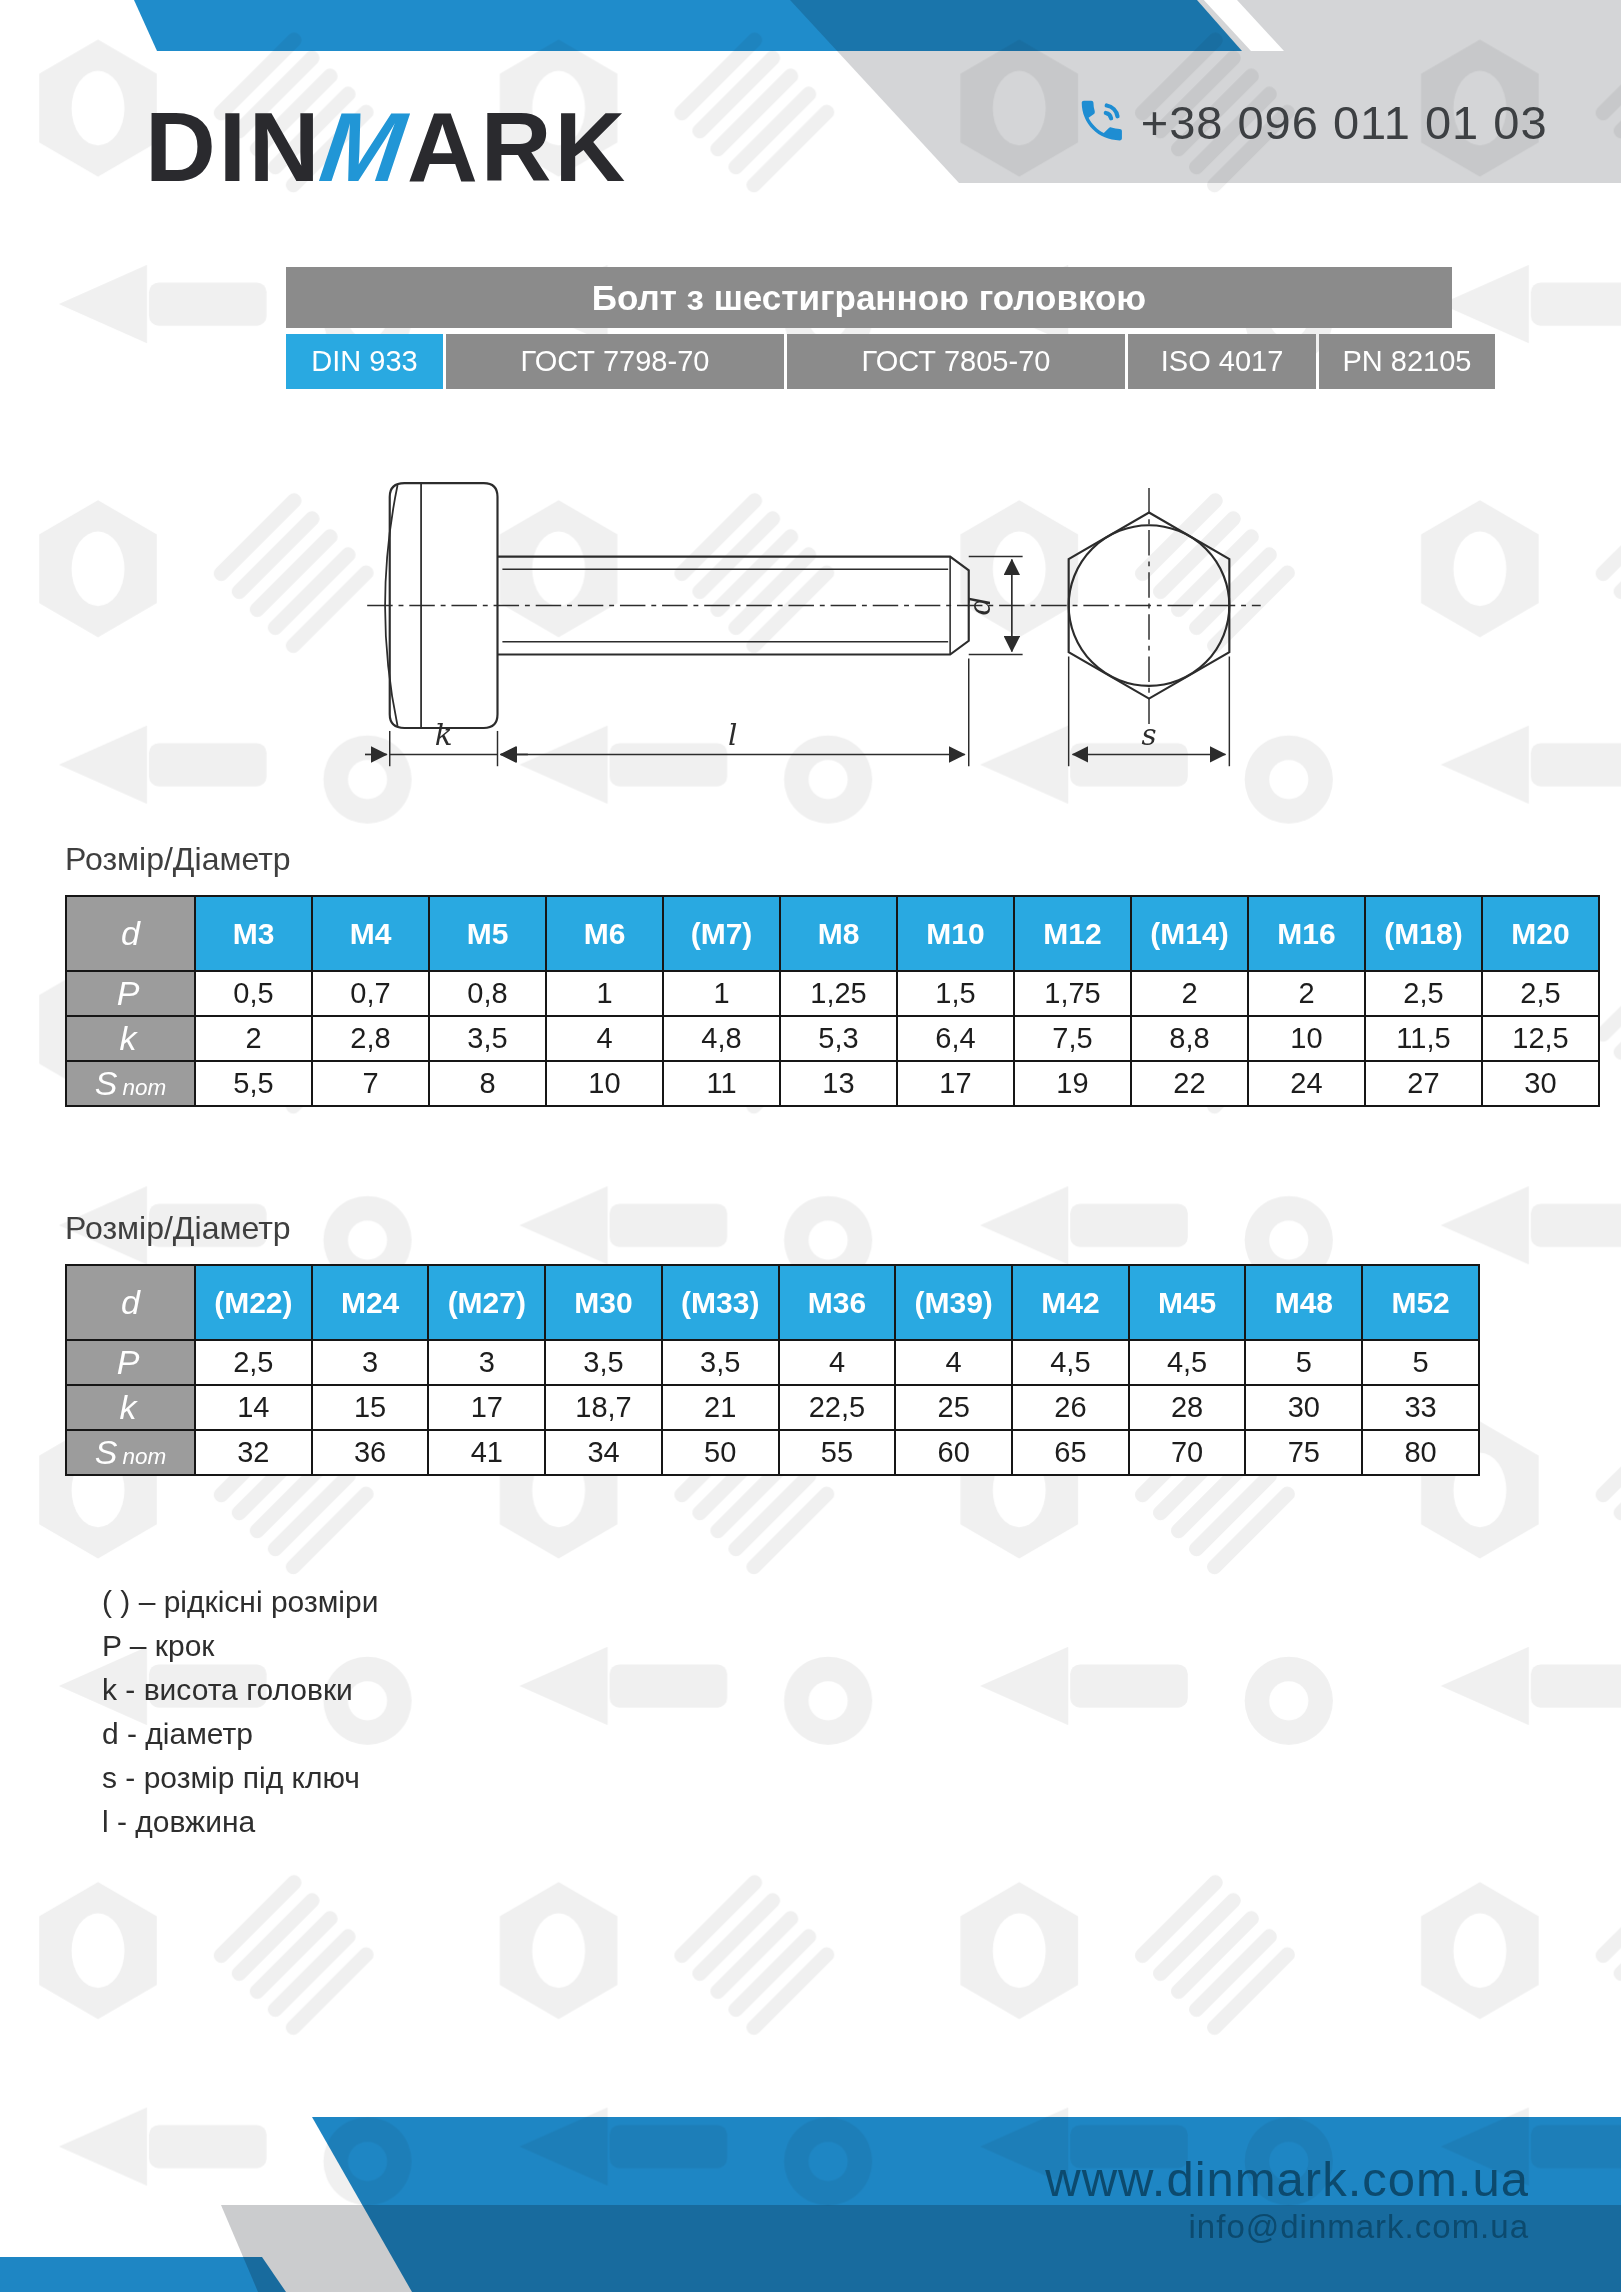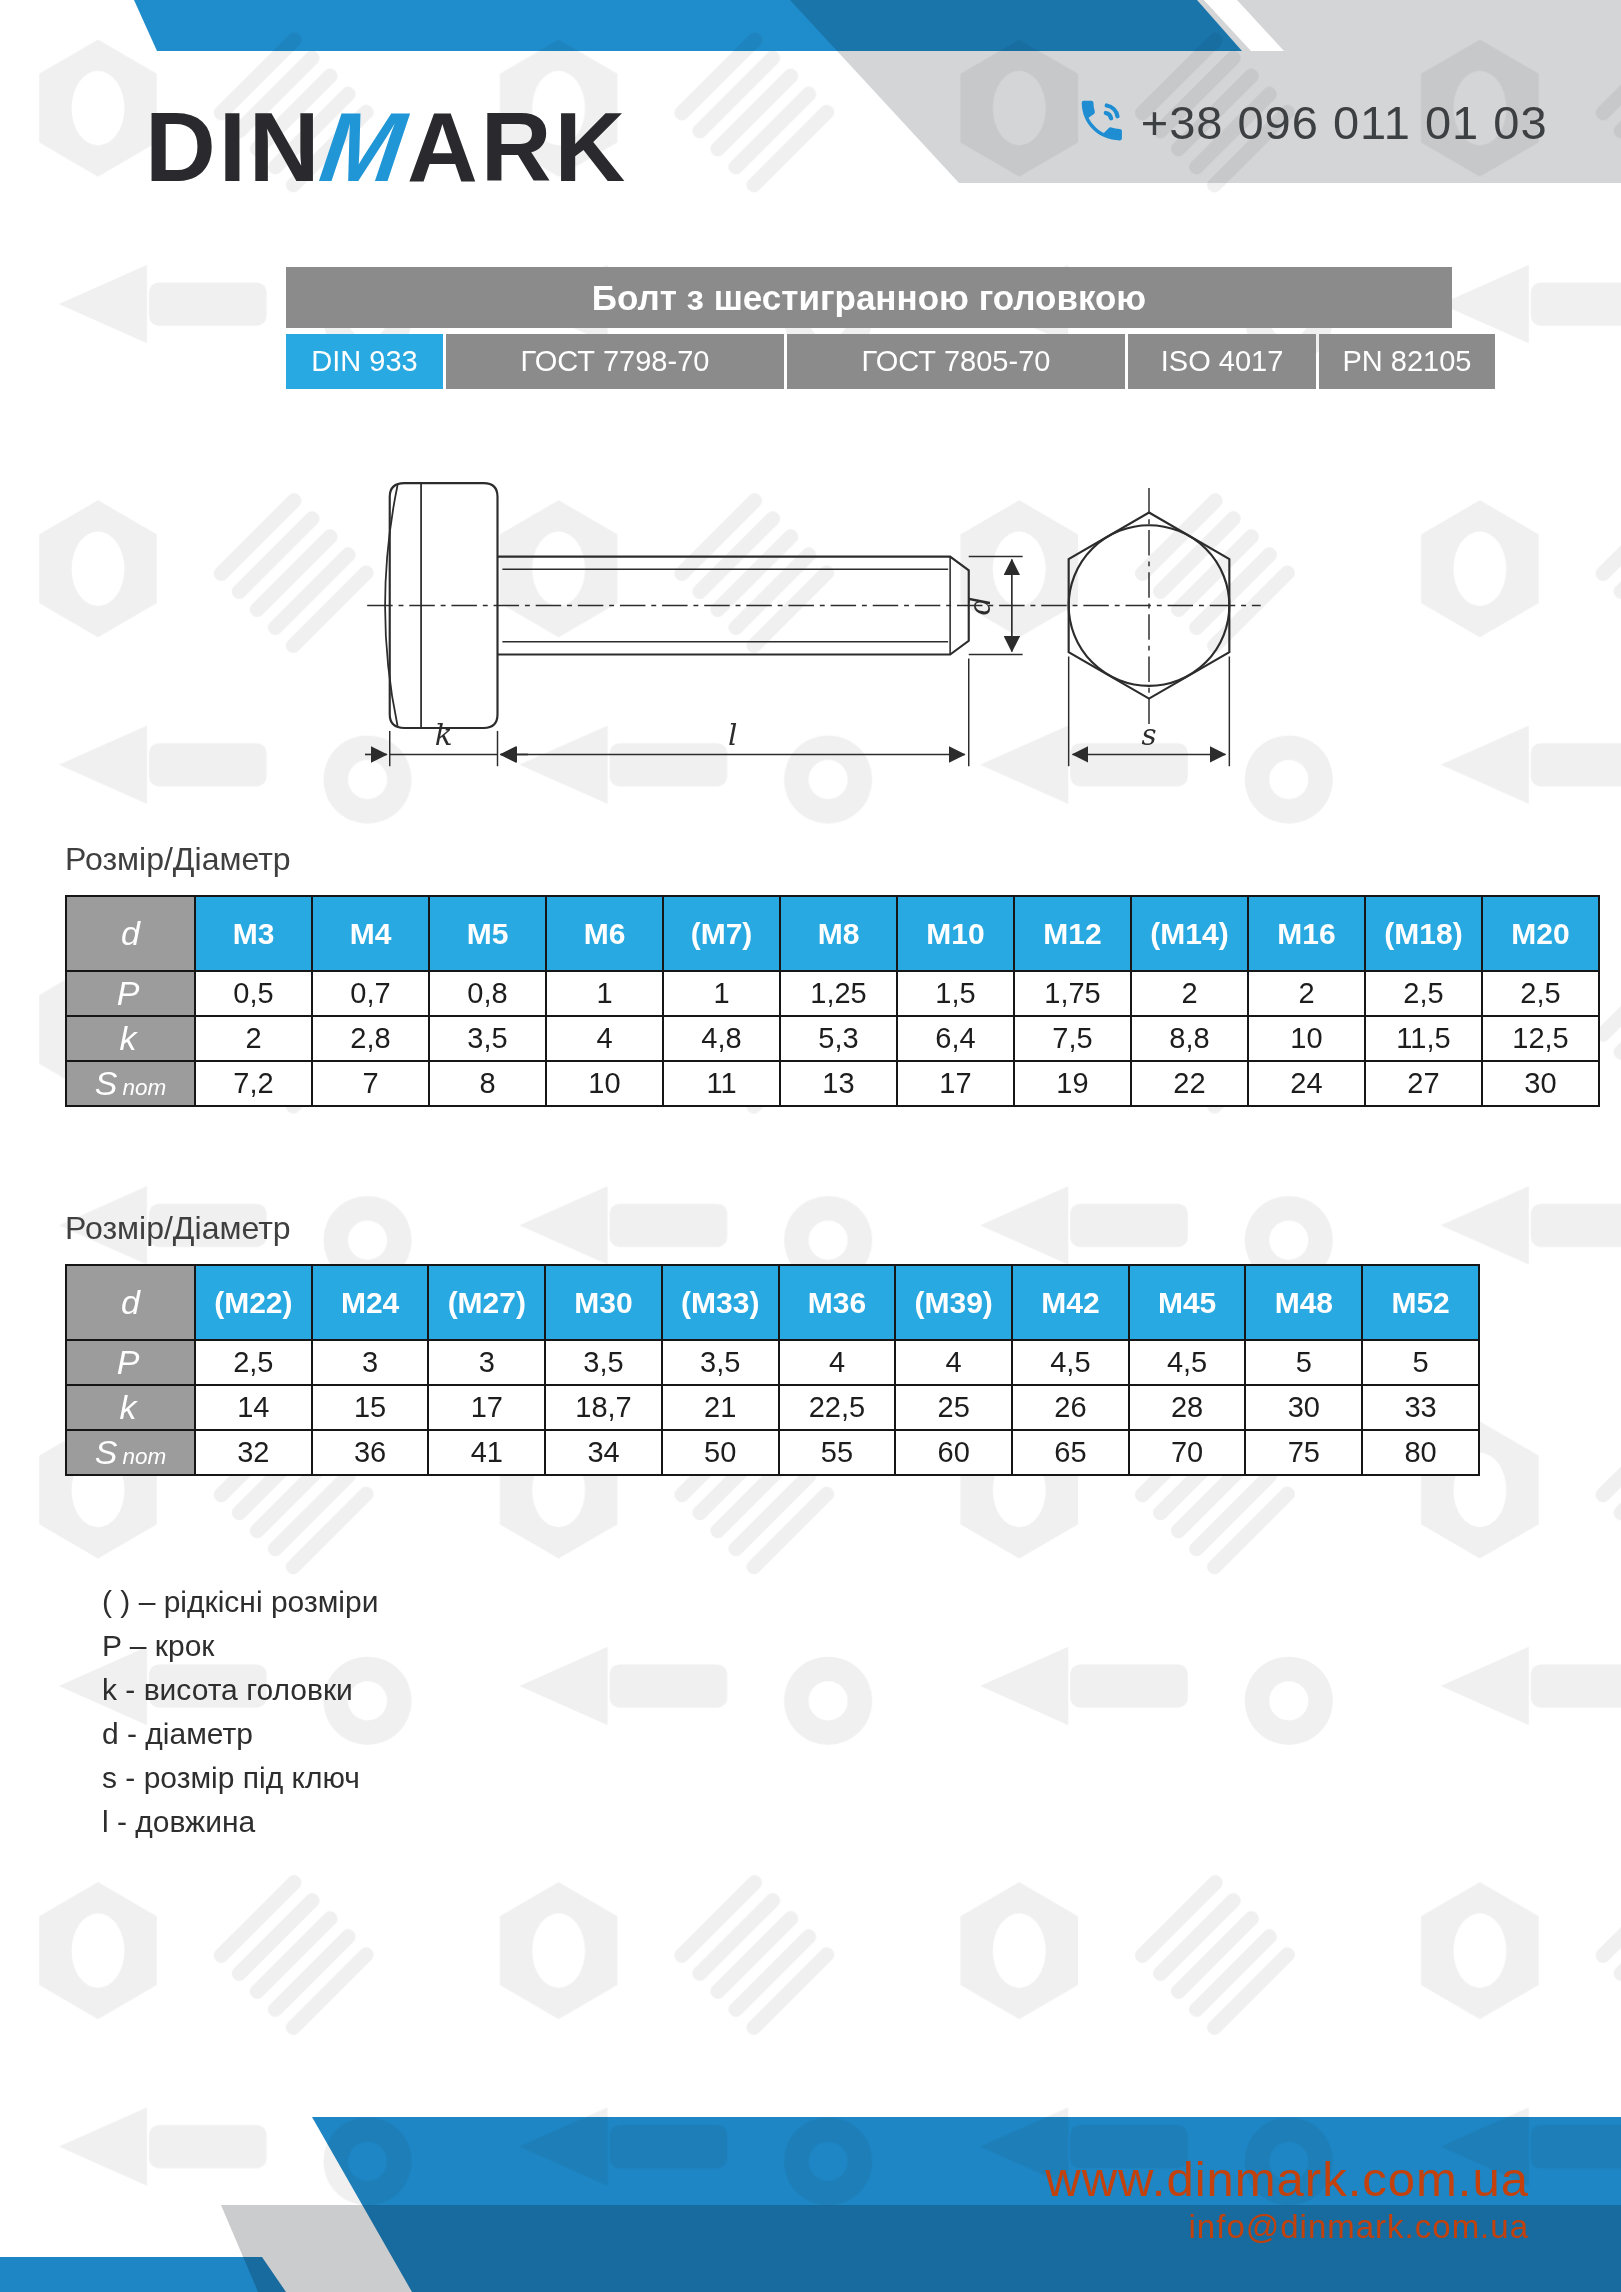--- a/index.html
+++ b/index.html
@@ -47,21 +47,21 @@
   
   .legend{position:absolute;left:102px;top:1580px;z-index:10;list-style:none;margin:0;padding:0;
     font-size:30px;color:#2e2e2e;line-height:44px;}
   
   .f-gray{position:absolute;left:0;top:2205px;width:1621px;height:87px;background:#cbccce;
     clip-path:polygon(221px 0,1621px 0,1621px 87px,258px 87px);mix-blend-mode:multiply;z-index:2;}
   .f-blue-main{position:absolute;left:0;top:2117px;width:1621px;height:175px;background:#1e86c4;
     clip-path:polygon(312px 0,1621px 0,1621px 175px,412px 175px);mix-blend-mode:multiply;z-index:3;}
   .f-blue-strip{position:absolute;left:0;top:2257px;width:294px;height:35px;background:#1e86c4;
     clip-path:polygon(0 0,262px 0,286px 35px,0 35px);mix-blend-mode:multiply;z-index:3;}
-  .f-text{position:absolute;right:92px;top:2152px;z-index:10;text-align:right;color:#c2410c;}
+  .f-text{position:absolute;right:92px;top:2152px;z-index:10;text-align:right;color:#0c4a6e;}
   .f-text .site{font-size:49px;line-height:55px;letter-spacing:1px;}
   .f-text .mail{font-size:33px;line-height:39px;letter-spacing:1px;}
 </style>
 </head>
 <body>
 
 <svg class="wm" width="1621" height="2293" xmlns="http://www.w3.org/2000/svg" viewBox="0 0 1654 2339">
   <defs>
     <pattern id="wmp" width="470" height="470" patternUnits="userSpaceOnUse">
       <g fill="#f0f0f0">
@@ -221,21 +221,21 @@
         <td>5,3</td>
         <td>6,4</td>
         <td>7,5</td>
         <td>8,8</td>
         <td>10</td>
         <td>11,5</td>
         <td>12,5</td>
       </tr>
       <tr>
         <th><span>S</span><span class="sub">nom</span></th>
-        <td>7,2</td>
+        <td>5,5</td>
         <td>7</td>
         <td>8</td>
         <td>10</td>
         <td>11</td>
         <td>13</td>
         <td>17</td>
         <td>19</td>
         <td>22</td>
         <td>24</td>
         <td>27</td>

